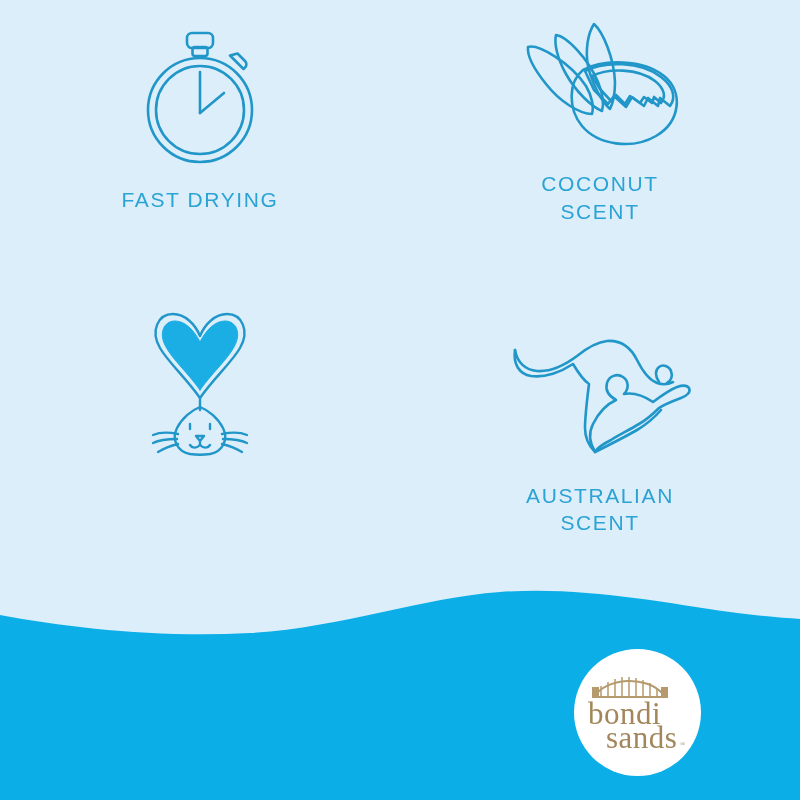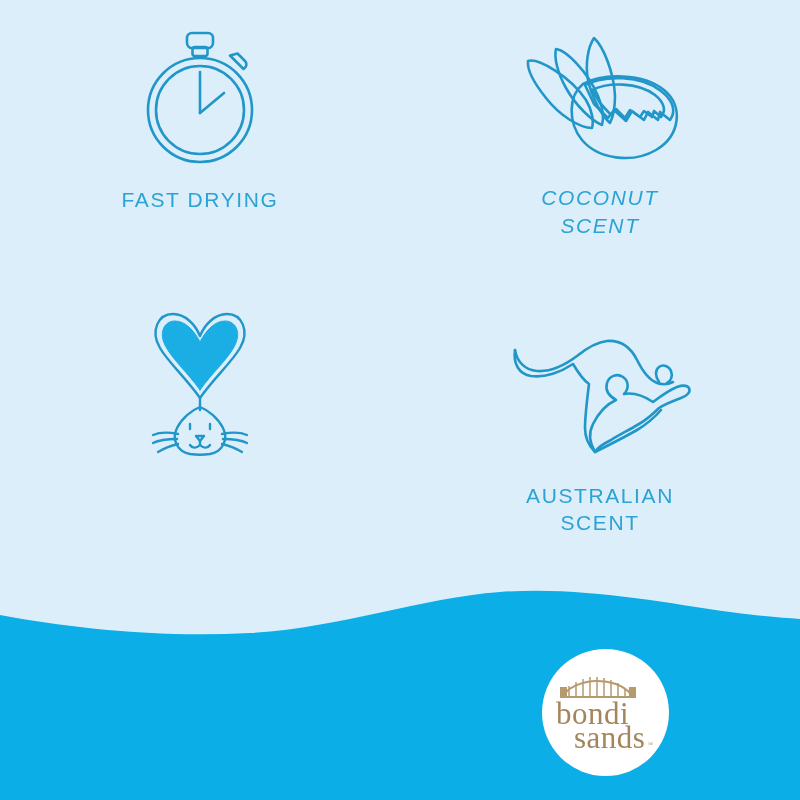--- a/index.html
+++ b/index.html
@@ -70,28 +70,28 @@
     color: #2ba3d4;
     font-size: 21px;
     font-weight: 400;
     letter-spacing: 1.6px;
     line-height: 1.32;
     white-space: pre-line;
   }
 
   
   #benefit-fast-drying    { padding-top: 22px; }
-  #benefit-coconut-scent  { padding-top: 20px; font-style: italic; }
+  #benefit-coconut-scent  { padding-top: 6px; }
   #benefit-vegan-cruelty-free { padding-top: 18px; }
   #benefit-australian-made    { padding-top: 30px; }
 
   
   #brand-badge {
     position: absolute;
-    left: 542px;
+    left: 574px;
     top: 649px;
     width: 127px;
     height: 127px;
     border-radius: 50%;
     background: #ffffff;
     display: flex;
     align-items: center;
     justify-content: center;
   }
   #brand-badge svg { display: block; }

